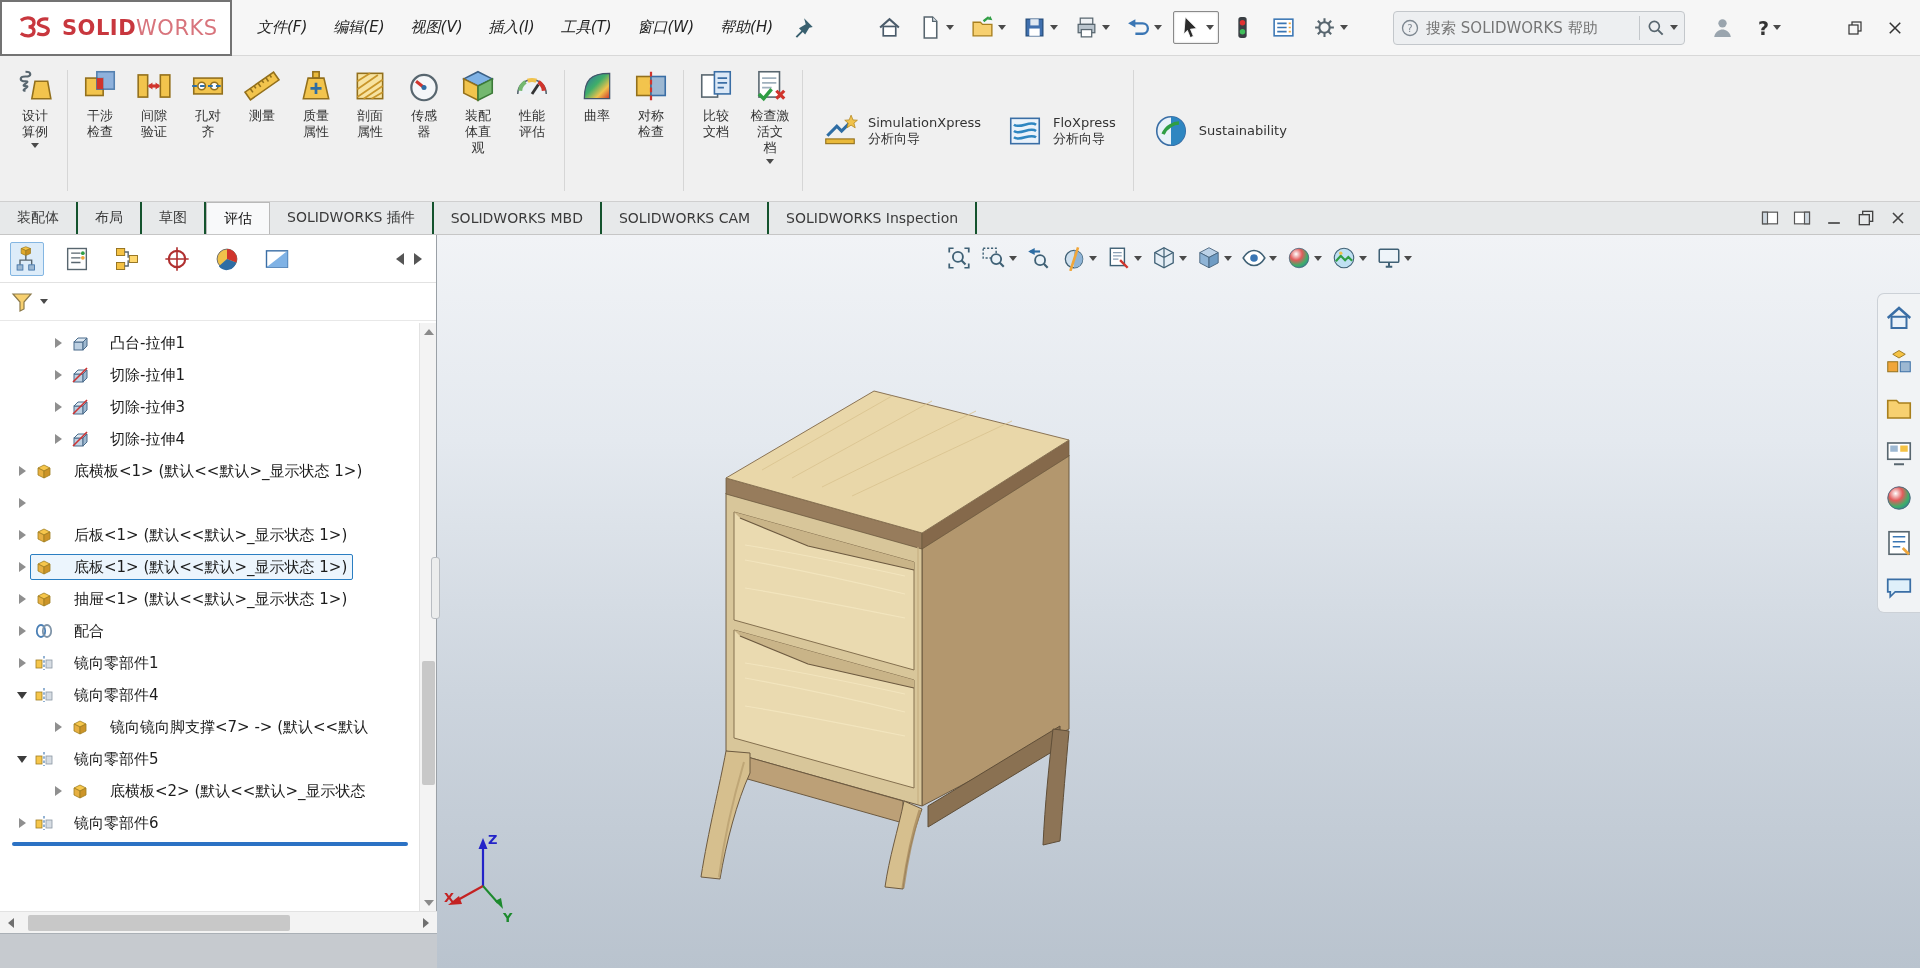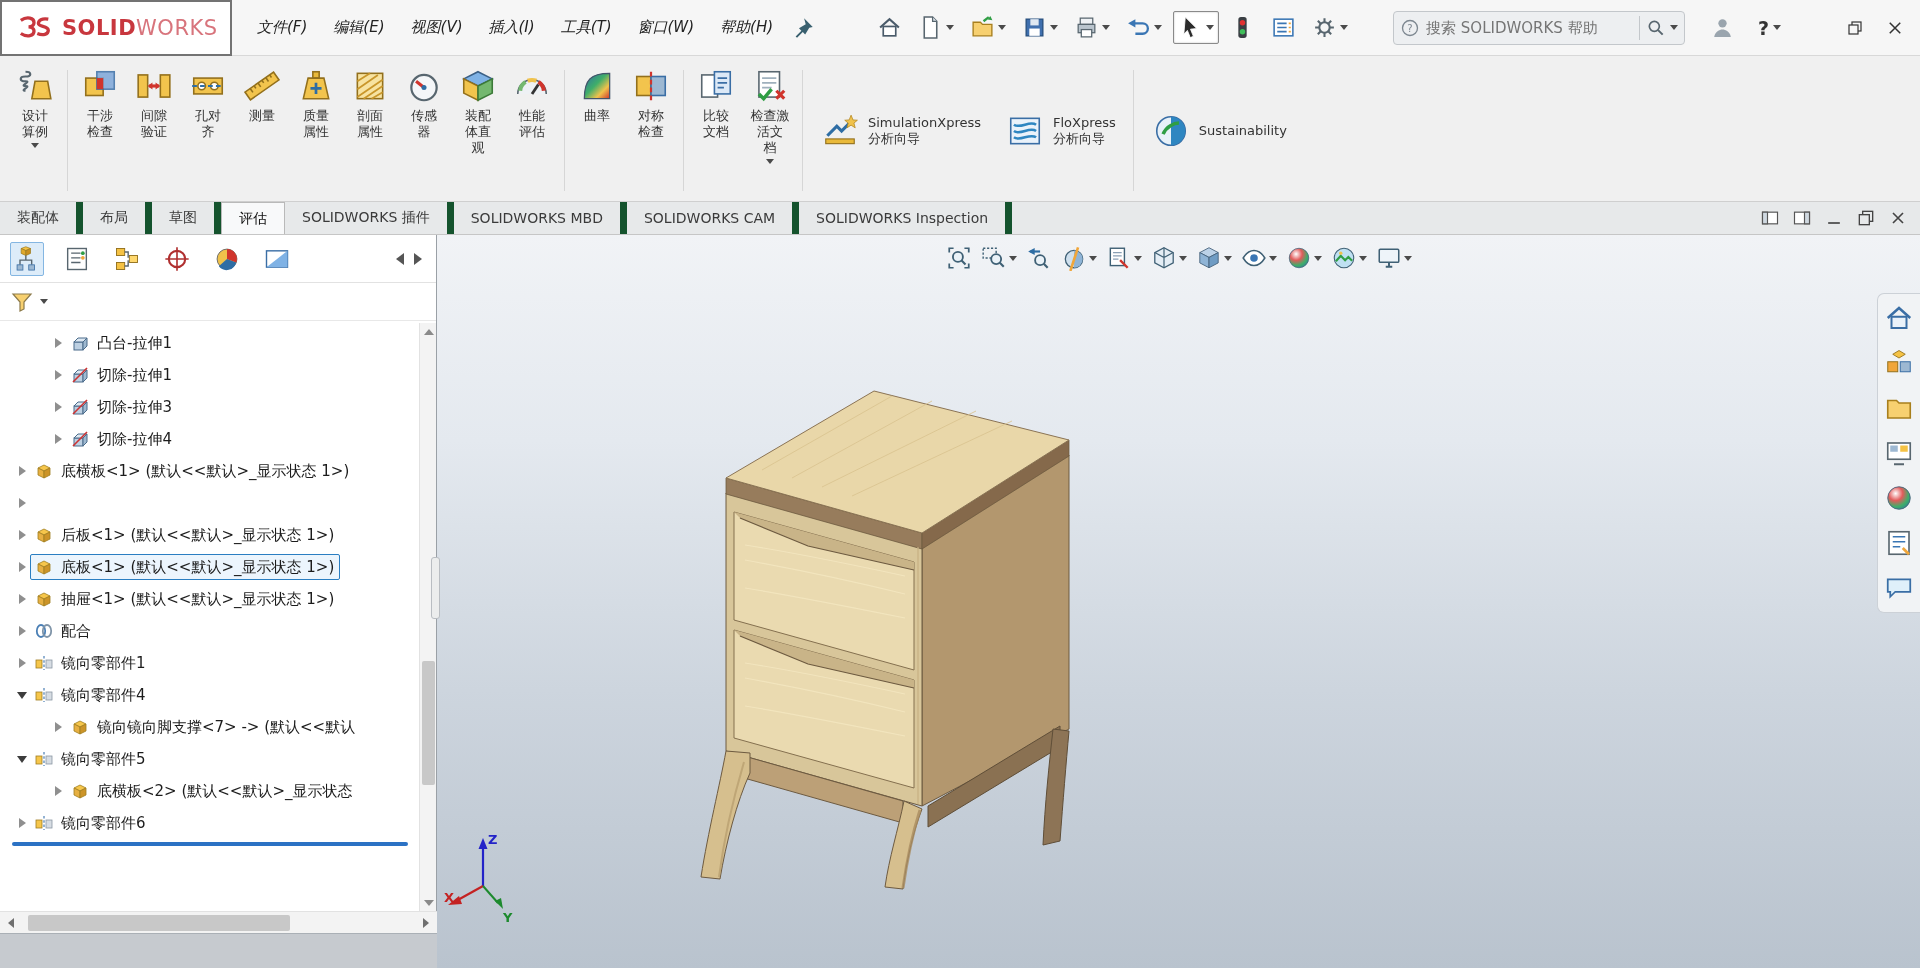--- a/index.html
+++ b/index.html
@@ -36,21 +36,21 @@
   .ric { width:40px; height:40px; display:flex; align-items:center; justify-content:center; }
   .ric svg { width:38px; height:38px; }
   .rlabel { font-size:13px; line-height:1.22; text-align:center; color:#333; white-space:pre-line; margin-top:2px; }
   .rbtn .caret { margin-top:3px; }
   .rbtn.wide { flex-direction:row; gap:8px; align-items:center; padding:4px 12px; }
   .rbtn.wide .rlabel { text-align:left; margin-top:0; }
   .rsep { width:1px; background:#d6d6d6; margin:8px 5px; }
 
   
   .tabrow { position:absolute; top:202px; left:0; width:1920px; height:33px; background:#e7e9ea; border-bottom:1px solid #c6c6c6; display:flex; align-items:stretch; }
-  .ctab { padding:0 17px; font-size:14px; color:#3a3a3a; display:flex; align-items:center; border-right:7px solid #14532d; }
+  .ctab { padding:0 17px; font-size:14px; color:#3a3a3a; display:flex; align-items:center; border-right:2px solid #14532d; }
   .ctab.active { background:#f8f9fa; border:1px solid #b9b9b9; border-bottom:none; color:#111; }
   .docwin { margin-left:auto; display:flex; align-items:center; gap:12px; padding-right:12px; }
   .docwin svg { width:20px; height:20px; }
 
   
   .main { position:absolute; top:235px; left:0; width:1920px; height:733px; }
 
   
   .panel { position:absolute; left:0; top:0; width:437px; height:733px; background:#fff; border-right:1px solid #9aa0a6; }
   .ptoolbar { height:48px; display:flex; align-items:center; gap:16px; padding:0 10px; border-bottom:1px solid #e2e2e2; }
@@ -63,21 +63,21 @@
   .filterrow { height:38px; display:flex; align-items:center; gap:6px; padding:0 10px; border-bottom:1px solid #e8e8e8; }
   .filterrow svg { width:24px; height:24px; }
 
   .tree { position:absolute; top:88px; left:0; width:420px; height:588px; padding-top:4px; overflow:hidden; }
   .trow { height:32px; display:flex; align-items:center; font-size:15px; white-space:nowrap; }
   .trow.lvl0 { padding-left:14px; }
   .trow.lvl1 { padding-left:50px; }
   .tw { width:16px; display:flex; justify-content:center; flex:none; }
   .arrow-r { width:0;height:0;border-top:5px solid transparent;border-bottom:5px solid transparent;border-left:7px solid #8f8f8f; }
   .arrow-d { width:0;height:0;border-left:5px solid transparent;border-right:5px solid transparent;border-top:7px solid #3c3c3c; }
-  .selbox { display:flex; align-items:center; gap:7px; padding:2px 5px 2px 3px; border:1px solid transparent; border-radius:2px; overflow:hidden; }
+  .selbox { display:flex; align-items:center; gap:20px; padding:2px 5px 2px 3px; border:1px solid transparent; border-radius:2px; overflow:hidden; }
   .trow.sel .selbox { border-color:#2a7ec2; background:#ecf5fd; }
   .ticon { width:20px; height:20px; flex:none; }
   .ticon svg { width:20px; height:20px; }
   .tlabel { color:#1c1c1c; }
   .rollback { height:4px; background:#2b72c4; margin:3px 12px 0 12px; border-radius:2px; }
 
   .vscroll { position:absolute; right:0; top:88px; width:17px; height:588px; background:#f3f3f3; border-left:1px solid #e2e2e2; }
   .vs-up, .vs-dn { position:absolute; left:0; width:17px; height:17px; display:flex; align-items:center; justify-content:center; }
   .vs-up { top:0; } .vs-dn { bottom:0; }
   .tri-u { width:0;height:0;border-left:5px solid transparent;border-right:5px solid transparent;border-bottom:6px solid #8a8a8a; }

